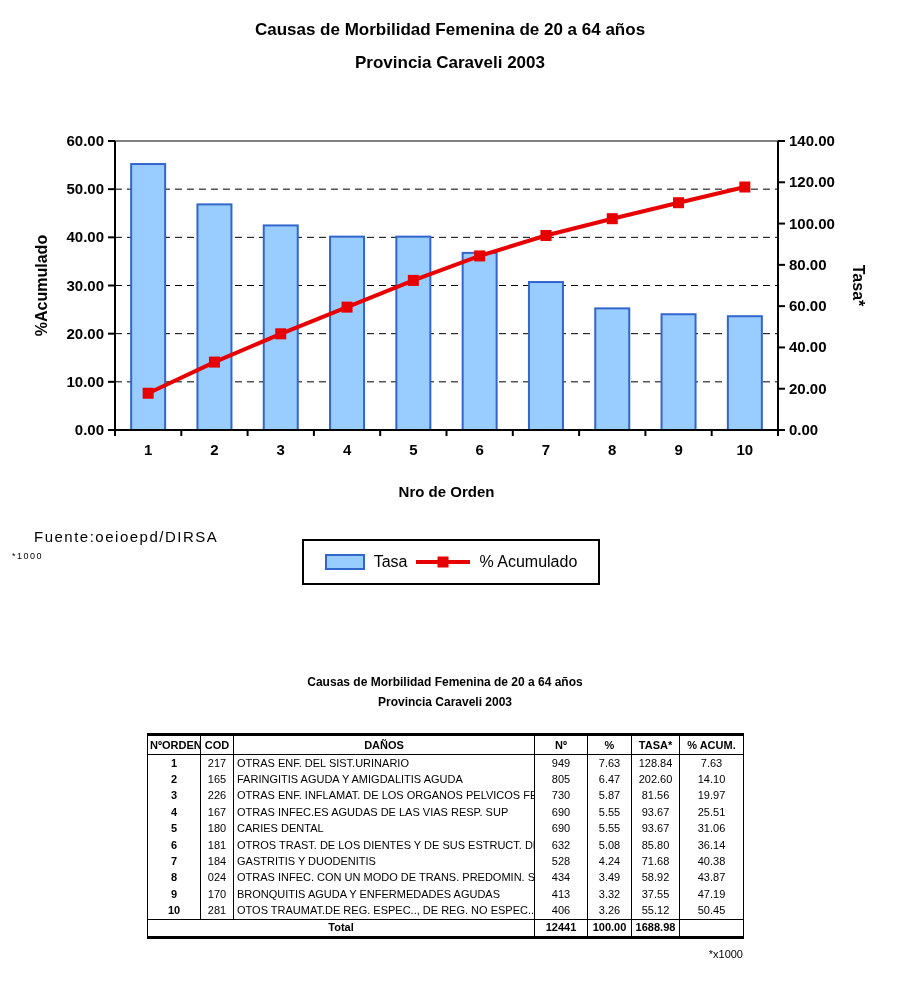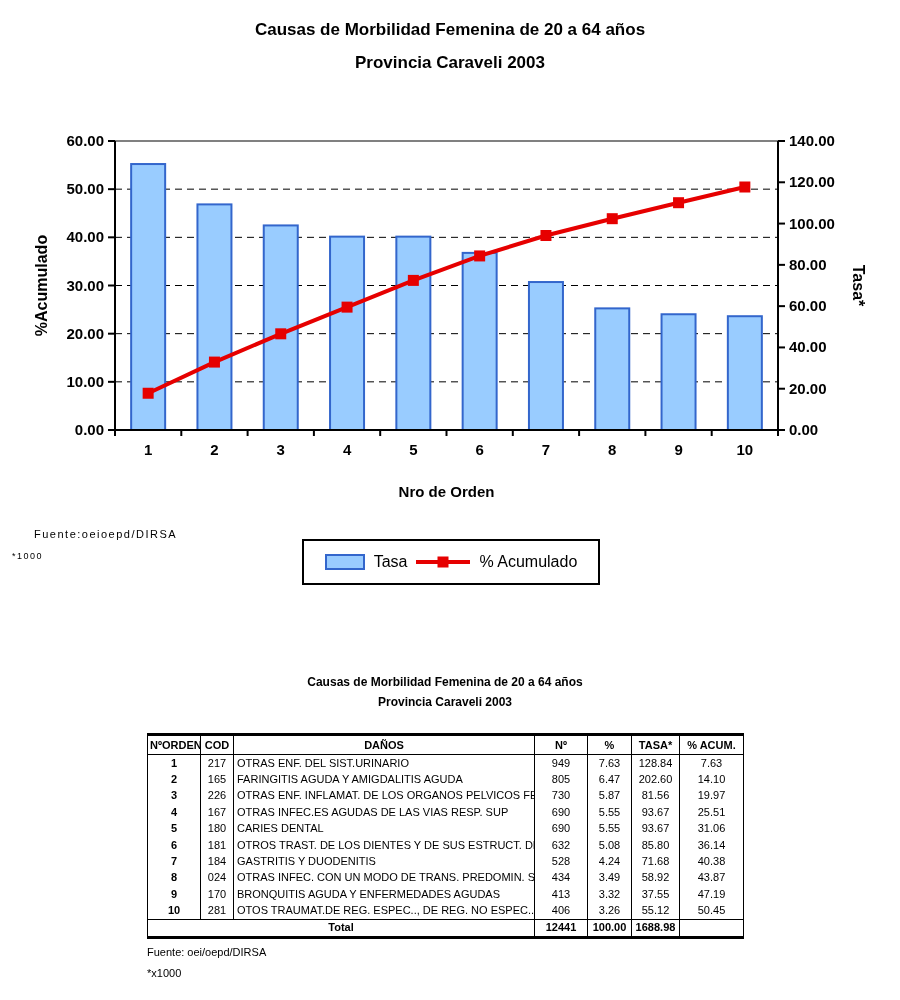--- a/index.html
+++ b/index.html
@@ -4,21 +4,21 @@
 <style>
   * { margin:0; padding:0; box-sizing:border-box; }
   html,body { width:900px; height:1000px; background:#fff; font-family:"Liberation Sans", sans-serif; color:#000; }
   .abs { position:absolute; }
 
   .page-title { left:0; top:20px; width:900px; text-align:center; font-size:17px; font-weight:bold; }
   .page-title2 { left:0; top:53px; width:900px; text-align:center; font-size:17px; font-weight:bold; }
 
   #chart-svg { position:absolute; left:0; top:100px; }
 
-  .chart-note1 { left:12px; top:528px; font-size:11px; letter-spacing:1.5px;padding-left:22px; }
+  .chart-note1 { left:12px; top:528px; font-size:15px; letter-spacing:1.5px;padding-left:22px; }
   .chart-note2 { left:12px; top:551px; font-size:9px; letter-spacing:1.5px; }
 
   .legend-box { left:302px; top:539px; width:298px; height:46px; border:2px solid #000;
     display:flex; align-items:center; justify-content:center; gap:9px; background:#fff; }
   .leg-swatch { width:40px; height:16px; background:#99CCFF; border:2px solid #3366CC; }
   .leg-label { font-size:16px; }
   .leg-line { width:54px; height:4px; background:#E60000; position:relative; }
   .leg-line::after { content:""; position:absolute; left:50%; top:50%; width:11px; height:11px;
     background:#E60000; transform:translate(-50%,-50%); }
 
@@ -27,21 +27,21 @@
   table.data-table { border-collapse:collapse; width:596px; margin-top:21px; table-layout:fixed; font-size:11px; }
   table.data-table th { border:1px solid #000; border-top:3px solid #000; font-weight:bold;
     text-align:center; padding:3px 2px; overflow:hidden; white-space:nowrap; }
   table.data-table td { border-left:1px solid #000; border-right:1px solid #000;
     padding:1.7px 3px; overflow:hidden; white-space:nowrap; line-height:13px; }
   td.c { text-align:center; }
   td.b { font-weight:bold; }
   td.l { text-align:left; }
   tr.total-row td { border-top:1px solid #000; border-bottom:3px solid #000; font-weight:bold; text-align:center; }
   .tbl-note1 { font-size:11px; margin-top:7px; }
-  .tbl-note2 { font-size:11px; margin-top:9px; }
+  .tbl-note2 { font-size:11px; margin-top:9px;text-align:right; }
 </style>
 </head>
 <body>
 
 <div class="abs page-title">Causas de Morbilidad Femenina de 20 a 64 años</div>
 <div class="abs page-title2">Provincia Caraveli 2003</div>
 
 <svg id="chart-svg" width="900" height="420">
     <g>
       <line x1="115" y1="281.8333333333333" x2="778" y2="281.8333333333333" stroke="#000000" stroke-width="1" stroke-dasharray="7 5"></line>
@@ -270,15 +270,14 @@
     <tfoot>
       <tr class="total-row">
         <td colspan="3">Total</td>
         <td>12441</td>
         <td>100.00</td>
         <td>1688.98</td>
         <td></td>
       </tr>
     </tfoot>
   </table>
-  <div class="tbl-note1">Fuente: oei/oepd/DIRSA</div>
   <div class="tbl-note2">*x1000</div>
 </div>
 
 </body></html>

